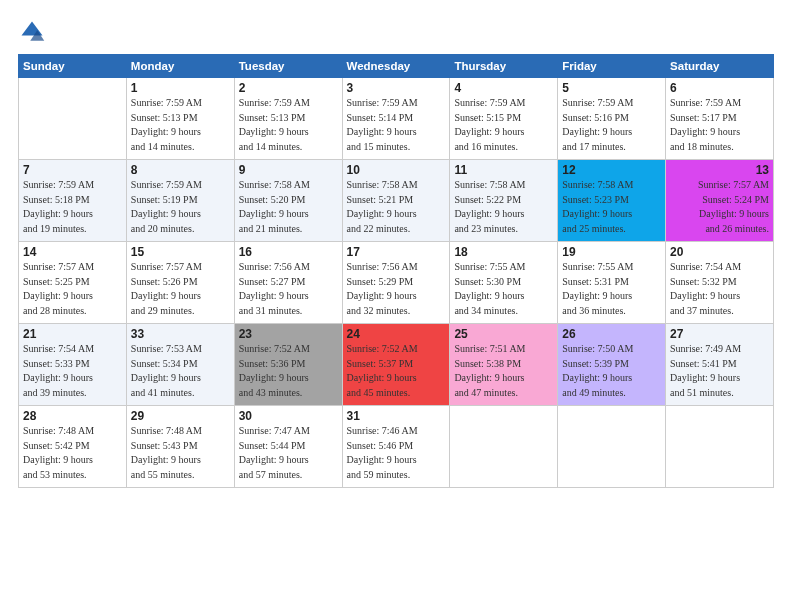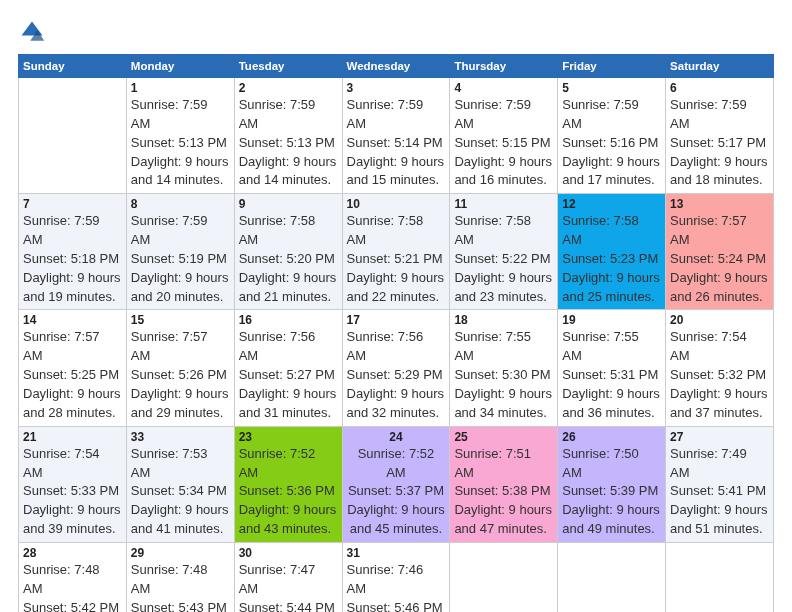--- a/index.html
+++ b/index.html
@@ -82,23 +82,24 @@
       background: #f0f4fa;
     }
     .day-num {
       font-size: 12px;
       font-weight: bold;
       color: #222;
       display: block;
       margin-bottom: 1px;
     }
     .day-info {
-      font-size: 13px;
+      font-size: 10px;
       color: #333;
       line-height: 1.45;
+      font-family: Liberation Serif, serif;
     }
     .empty-cell {
       background: #fff !important;
     }
   </style>
 </head>
 <body>
 
 <div class="page">
   <div class="header">
@@ -176,21 +177,21 @@
             <div class="day-info">Sunrise: 7:58 AM<br>Sunset: 5:21 PM<br>Daylight: 9 hours<br>and 22 minutes.</div>
           </td>
           <td style="background: rgb(240, 244, 250);">
             <span class="day-num">11</span>
             <div class="day-info">Sunrise: 7:58 AM<br>Sunset: 5:22 PM<br>Daylight: 9 hours<br>and 23 minutes.</div>
           </td>
           <td style="background: #0ea5e9;">
             <span class="day-num">12</span>
             <div class="day-info">Sunrise: 7:58 AM<br>Sunset: 5:23 PM<br>Daylight: 9 hours<br>and 25 minutes.</div>
           </td>
-          <td style="background: #fca5a5;">
+          <td style="background: #d946ef; text-align: right;">
             <span class="day-num">13</span>
             <div class="day-info">Sunrise: 7:57 AM<br>Sunset: 5:24 PM<br>Daylight: 9 hours<br>and 26 minutes.</div>
           </td>
         </tr>
         <tr>
           <td>
             <span class="day-num">14</span>
             <div class="day-info">Sunrise: 7:57 AM<br>Sunset: 5:25 PM<br>Daylight: 9 hours<br>and 28 minutes.</div>
           </td>
           <td>
@@ -220,25 +221,25 @@
         </tr>
         <tr>
           <td style="background: rgb(240, 244, 250);">
             <span class="day-num">21</span>
             <div class="day-info">Sunrise: 7:54 AM<br>Sunset: 5:33 PM<br>Daylight: 9 hours<br>and 39 minutes.</div>
           </td>
           <td style="background: rgb(240, 244, 250);">
             <span class="day-num">33</span>
             <div class="day-info">Sunrise: 7:53 AM<br>Sunset: 5:34 PM<br>Daylight: 9 hours<br>and 41 minutes.</div>
           </td>
-          <td style="background: #84cc16;">
+          <td style="background: #a3a3a3;">
             <span class="day-num">23</span>
             <div class="day-info">Sunrise: 7:52 AM<br>Sunset: 5:36 PM<br>Daylight: 9 hours<br>and 43 minutes.</div>
           </td>
-          <td style="background: #c4b5fd; text-align: center;">
+          <td style="background: #ef4444;">
             <span class="day-num">24</span>
             <div class="day-info">Sunrise: 7:52 AM<br>Sunset: 5:37 PM<br>Daylight: 9 hours<br>and 45 minutes.</div>
           </td>
           <td style="background: #f9a8d4;">
             <span class="day-num">25</span>
             <div class="day-info">Sunrise: 7:51 AM<br>Sunset: 5:38 PM<br>Daylight: 9 hours<br>and 47 minutes.</div>
           </td>
           <td style="background: #c4b5fd; margin-top: 8px;">
             <span class="day-num">26</span>
             <div class="day-info">Sunrise: 7:50 AM<br>Sunset: 5:39 PM<br>Daylight: 9 hours<br>and 49 minutes.</div>

